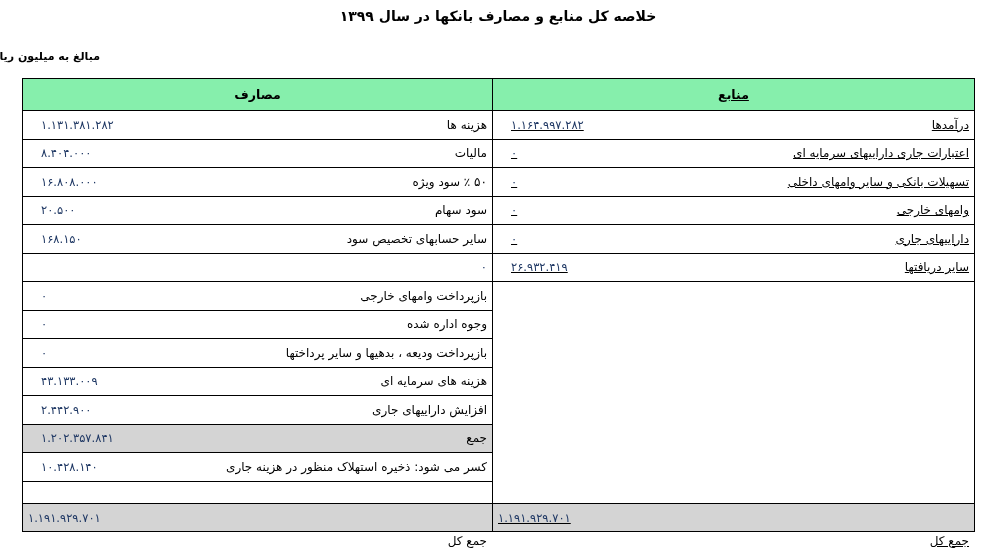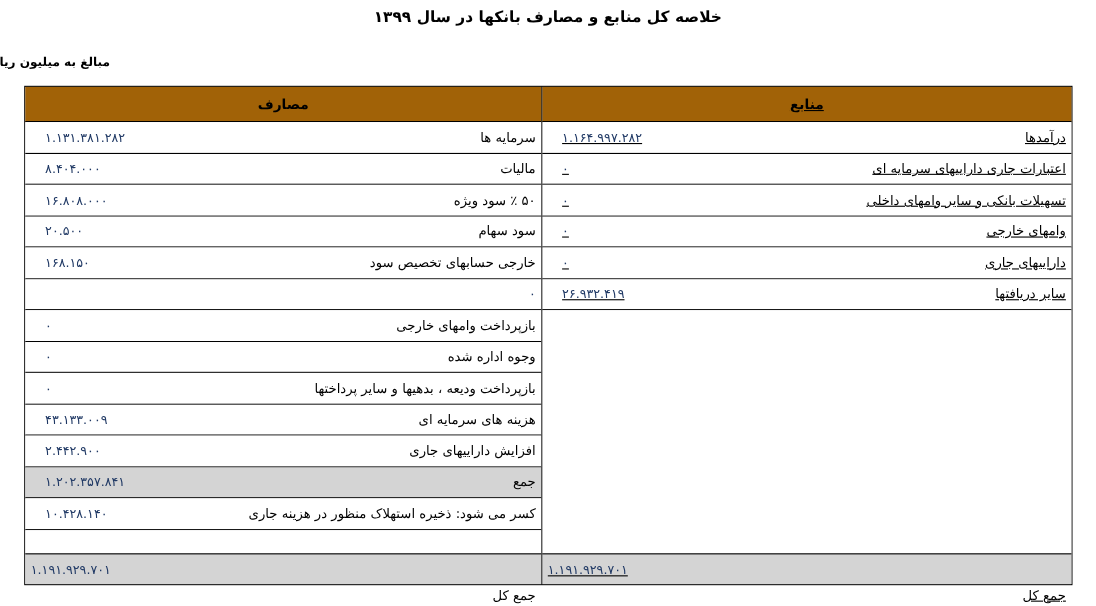--- a/index.html
+++ b/index.html
@@ -11,21 +11,21 @@
            font-size:14px; font-weight:bold; color:#000; }
   .unit-note { position:absolute; top:50px; right:896px; width:100px; left:16px;
                text-align:left; font-size:11px; font-weight:bold; color:#000; white-space:nowrap; direction:rtl; }
 
   .fin-table { position:absolute; top:78px; left:22px; width:953px; height:454px;
                border:1px solid #000; display:flex; flex-direction:row; background:#fff; }
   .half { display:flex; flex-direction:column; height:100%; }
   .half.sources { width:481px;text-decoration:underline; }
   .half.uses { width:470px; border-right:1px solid #000; }
 
-  .col-header { height:32px; flex:0 0 32px; background:#a16207; border-bottom:1px solid #000;
+  .col-header { height:32px; flex:0 0 32px; background:#86efac; border-bottom:1px solid #000;
                 display:flex; align-items:center; justify-content:center;
                 font-size:12.5px; font-weight:bold; color:#000; }
 
   .row { height:28.5px; flex:0 0 28.5px; border-bottom:1px solid #000;
          display:flex; align-items:center; justify-content:space-between;
          padding:0 5px; background:#fff; }
   .row.hl { background:#d4d4d4; }
   .row .lab { font-size:12px; color:#000; white-space:nowrap; }
   .row .val { font-size:11.5px; color:#1f3864; white-space:nowrap; direction:ltr;margin-left:13px; }
 
@@ -78,37 +78,37 @@
       <div class="total-row">
         <span class="lab">جمع کل</span>
         <span class="val">۱.۱۹۱.۹۲۹.۷۰۱</span>
       </div>
     </div>
 
     <div class="half uses">
       <div class="col-header">مصارف</div>
       <div style="display:flex;flex-direction:column;">
           <div class="row">
-            <span class="lab">سرمایه ها</span>
+            <span class="lab">هزینه ها</span>
             <span class="val">۱.۱۳۱.۳۸۱.۲۸۲</span>
           </div>
           <div class="row">
             <span class="lab">مالیات</span>
             <span class="val">۸.۴۰۴.۰۰۰</span>
           </div>
           <div class="row">
             <span class="lab">۵۰ ٪ سود ویژه</span>
             <span class="val">۱۶.۸۰۸.۰۰۰</span>
           </div>
           <div class="row">
             <span class="lab">سود سهام</span>
             <span class="val">۲۰.۵۰۰</span>
           </div>
           <div class="row">
-            <span class="lab">خارجی حسابهای تخصیص سود</span>
+            <span class="lab">سایر حسابهای تخصیص سود</span>
             <span class="val">۱۶۸.۱۵۰</span>
           </div>
           <div class="row">
             <span class="val">۰</span>
           </div>
           <div class="row">
             <span class="lab">بازپرداخت وامهای خارجی</span>
             <span class="val">۰</span>
           </div>
           <div class="row">

